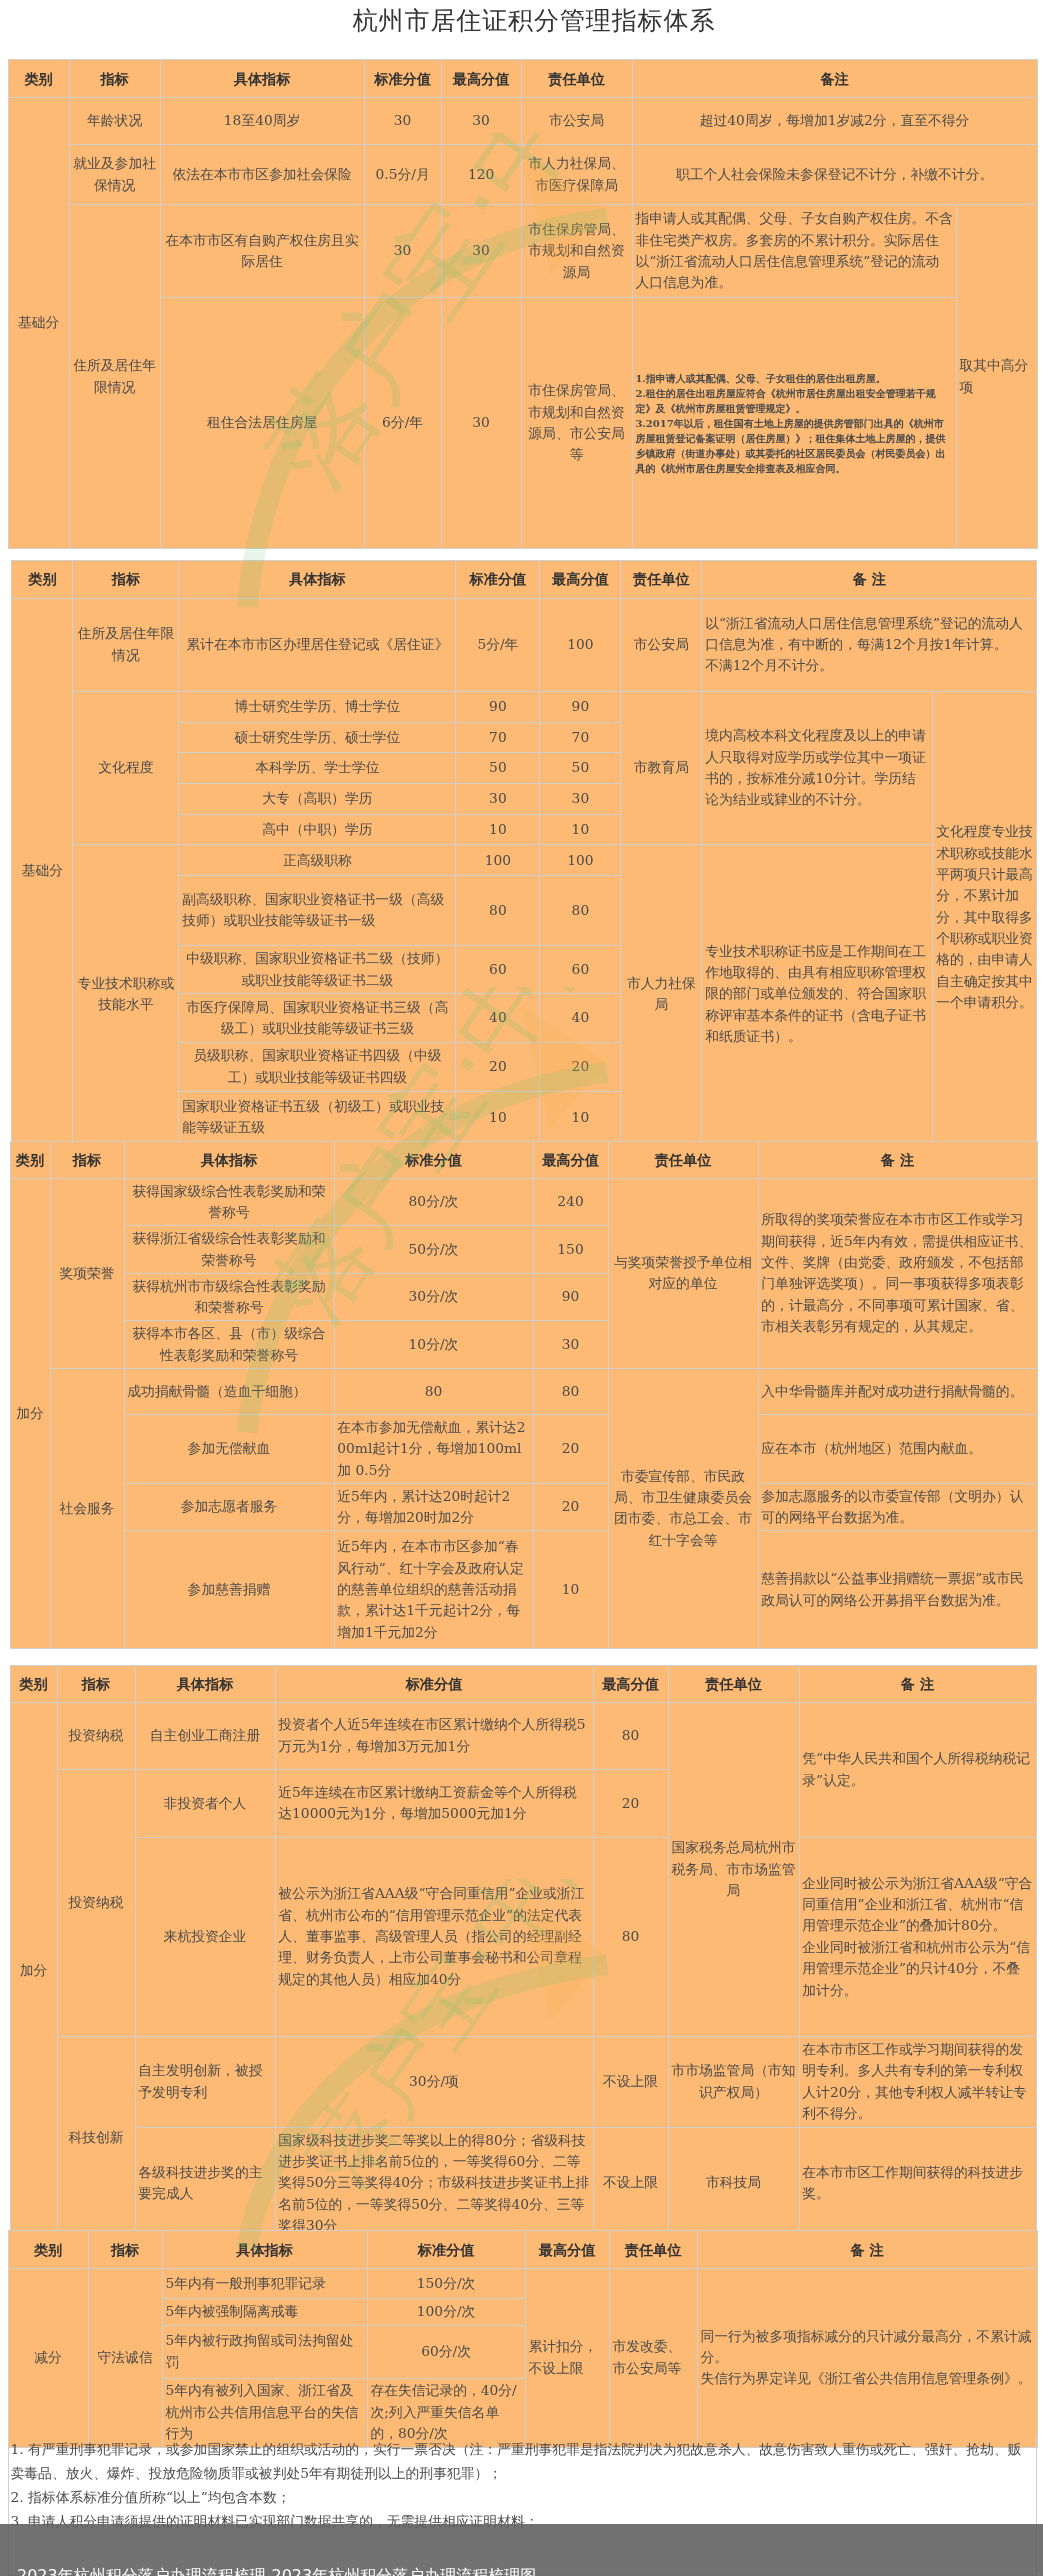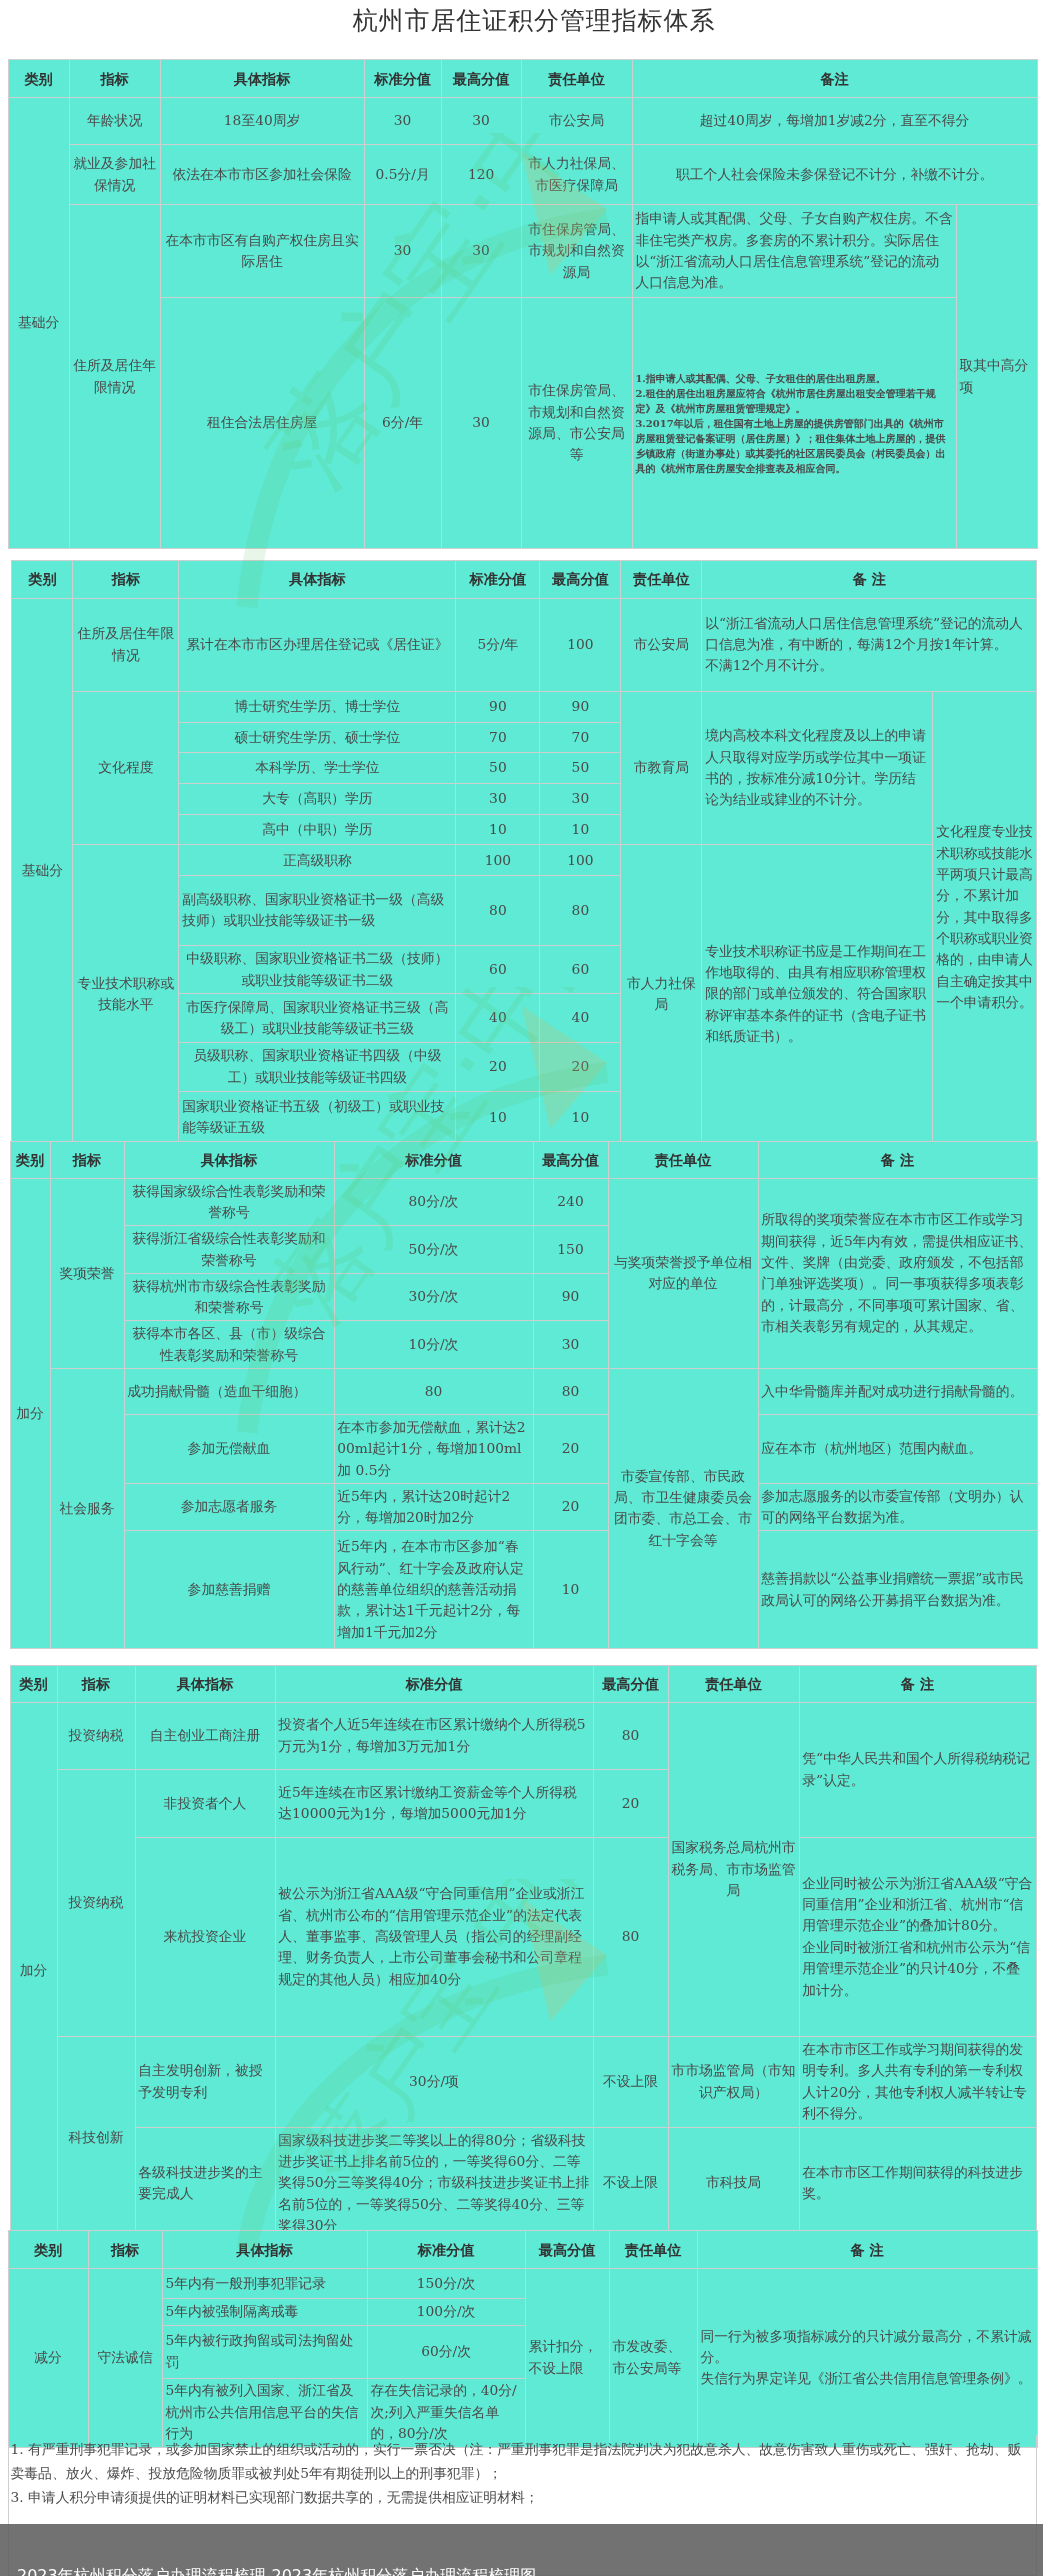--- a/index.html
+++ b/index.html
@@ -1,20 +1,20 @@
 <!DOCTYPE html>
 <html style="font-size:15px"><head>
 <meta charset="utf-8">
 <style>
   html, body { margin:0; padding:0; background:#ffffff; }
   body { width:1044px; height:2576px; position:relative; overflow:hidden;
          font-family:"DejaVu Serif","Liberation Serif",serif; color:#444; }
   .title { position:absolute; left:12px; top:3.8px; width:1044px; text-align:center;
            font-size:25px; color:#333; letter-spacing:0.9px; font-family:"DejaVu Sans","Liberation Sans",sans-serif; }
-  table.t { position:absolute; border-collapse:collapse; table-layout:fixed; background:#5eead4; }
+  table.t { position:absolute; border-collapse:collapse; table-layout:fixed; background:#fdba74; }
   table.t td, table.t th { border:1.4px solid #cfcfcf; padding:1.9px 2.8px; font-size:13.8px; line-height:1.55;
            color:#4a4a4a; text-align:center; vertical-align:middle; word-break:break-all; font-weight:normal; }
   table.t th { font-weight:bold; color:#333; font-size:14.2px; height:32px; font-family:"DejaVu Sans","Liberation Sans",sans-serif; }
   table.t td.l { text-align:left; }
   .watermark { position:absolute; pointer-events:none; z-index:5; }
   .notes { position:absolute; left:7.6px; top:2435px; width:1029px; border:1.4px solid #cfcfcf; border-top:none;
            font-size:13.8px; line-height:1.75; color:#4a4a4a; padding:1.9px 1.9px 3.8px 1.9px; box-sizing:border-box; height:141px; }
   .caption { position:absolute; left:0; top:2524px; width:1044px; height:52px; background:rgba(95,95,95,0.88);
              z-index:10; }
   .caption span { position:absolute; left:17px; top:7.6px; color:#fff; font-size:16px;
@@ -353,20 +353,21 @@
   </tr>
   <tr>
     <td class="l">5年内有被列入国家、浙江省及杭州市公共信用信息平台的失信行为</td>
     <td class="l">存在失信记录的，40分/次;列入严重失信名单的，80分/次</td>
   </tr>
 </tbody>
   </table>
 
 <div class="notes">
   <div>1. 有严重刑事犯罪记录，或参加国家禁止的组织或活动的，实行一票否决（注：严重刑事犯罪是指法院判决为犯故意杀人、故意伤害致人重伤或死亡、强奸、抢劫、贩卖毒品、放火、爆炸、投放危险物质罪或被判处5年有期徒刑以上的刑事犯罪）；</div>
+  <div>2. 指标体系标准分值所称“以上”均包含本数；</div>
   <div>3. 申请人积分申请须提供的证明材料已实现部门数据共享的，无需提供相应证明材料；</div>
 </div>
 
 <svg class="watermark" style="left:209px; top:133px;" width="436" height="493" viewBox="0 0 460 520">
   <path d="M330 20 L420 80 L360 150 Z" fill="#f6b24a" opacity="0.18"></path>
   <path d="M40 500 C 60 300, 180 120, 420 90" stroke="#5cc46a" stroke-width="22" fill="none" opacity="0.15"></path>
   <text x="120" y="380" font-size="110" fill="#5cc46a" opacity="0.16" transform="rotate(-55 120 380)" font-family="DejaVu Sans, sans-serif">落户宝·中国</text>
 </svg>
 <svg class="watermark" style="left:209px; top:987px;" width="436" height="455" viewBox="0 0 460 480">
   <path d="M330 20 L420 80 L360 150 Z" fill="#f6b24a" opacity="0.18"></path>

